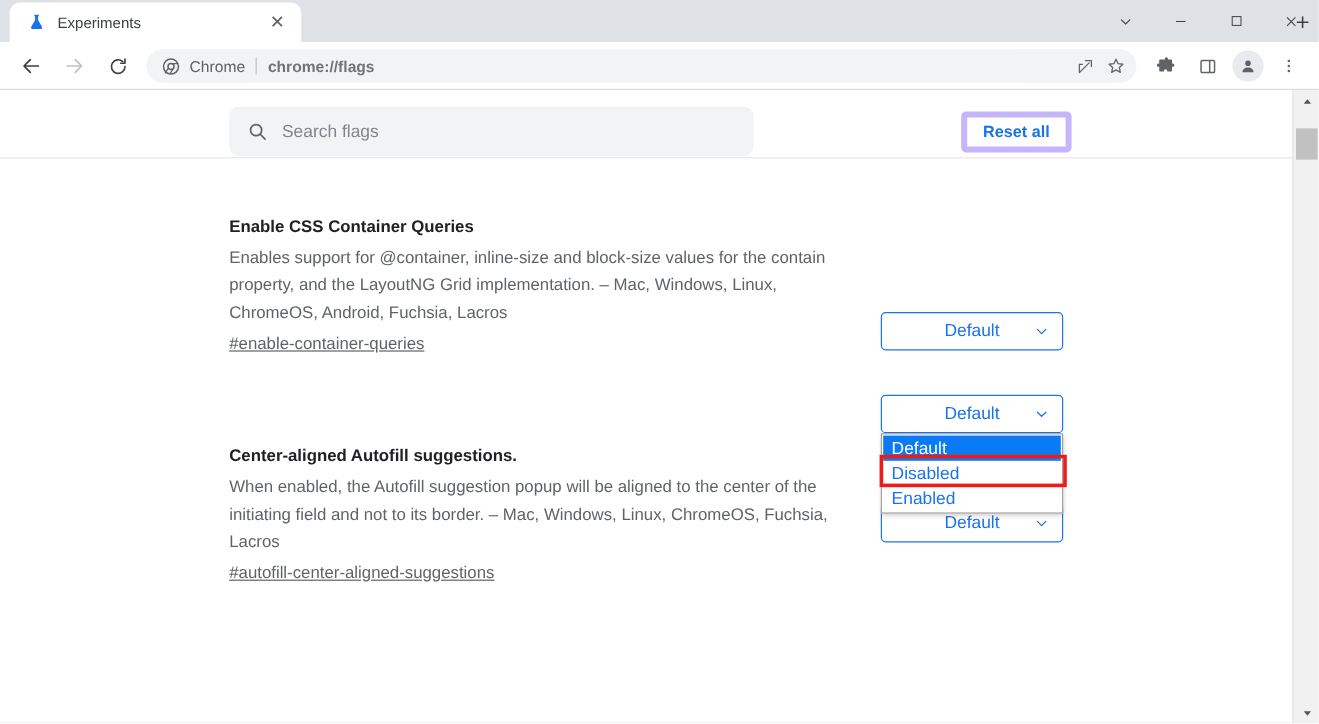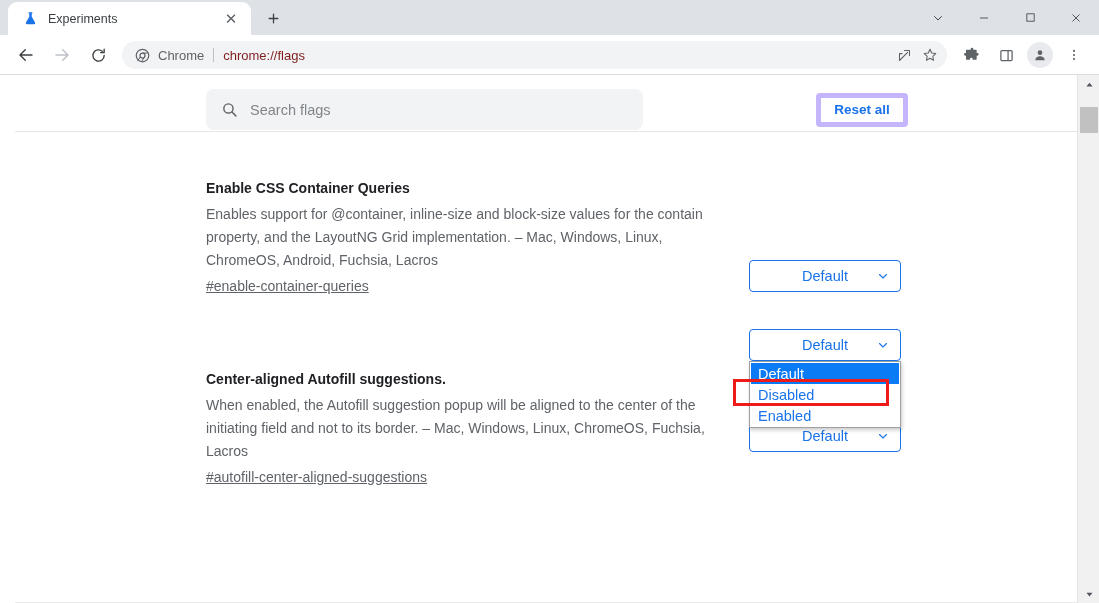--- a/index.html
+++ b/index.html
@@ -12,20 +12,21 @@
 
   
   .browser { width: 1099px; height: 603px; position: relative; }
 
   .tabstrip {
     height: 35px;
     background: #dee1e6;
     display: flex;
     align-items: flex-end;
     position: relative;
+    justify-content: space-between;
   }
   .tab {
     margin-left: 8px;
     width: 243px;
     height: 33px;
     background: #ffffff;
     border-radius: 9px 9px 0 0;
     display: flex;
     align-items: center;
     padding: 0 10px 0 14px;
@@ -100,21 +101,21 @@
     padding: 0 12px;
     position: relative;
   }
   .omni-icon { width: 16px; height: 16px; flex: 0 0 16px; display:flex; align-items:center; justify-content:center; }
   .omni-scheme {
     font-size: 13px; color: #5f6368; margin-left: 8px;
   }
   .omni-sep {
     width: 1px; height: 14px; background: #bdc1c6; margin: 0 9px;
   }
-  .omni-url { font-size: 13px; color: #7f1d1d; }
+  .omni-url { font-size: 13px; color: #737373; font-weight: bold; }
   .omni-right { position: absolute; right: 4px; display: flex; align-items: center; }
   .omni-act {
     width: 26px; height: 26px;
     display: flex; align-items: center; justify-content: center;
     border-radius: 50%;
     color: #5f6368;
   }
   .tb-act {
     width: 28px; height: 28px;
     margin: 0 3px;
@@ -138,21 +139,21 @@
   
   .viewport {
     position: absolute;
     left: 0; top: 75px;
     width: 1099px; height: 528px;
     background: #ffffff;
     overflow: hidden;
   }
   .page {
     position: absolute;
-    left: 15px; top: 0;
+    left: 0; top: 0;
     width: 1077px; height: 528px;
     background: #ffffff;
     overflow: hidden;
   }
 
   .search-row {
     display: flex;
     align-items: center;
     padding: 13px 0 0 0;
     height: 56px;

